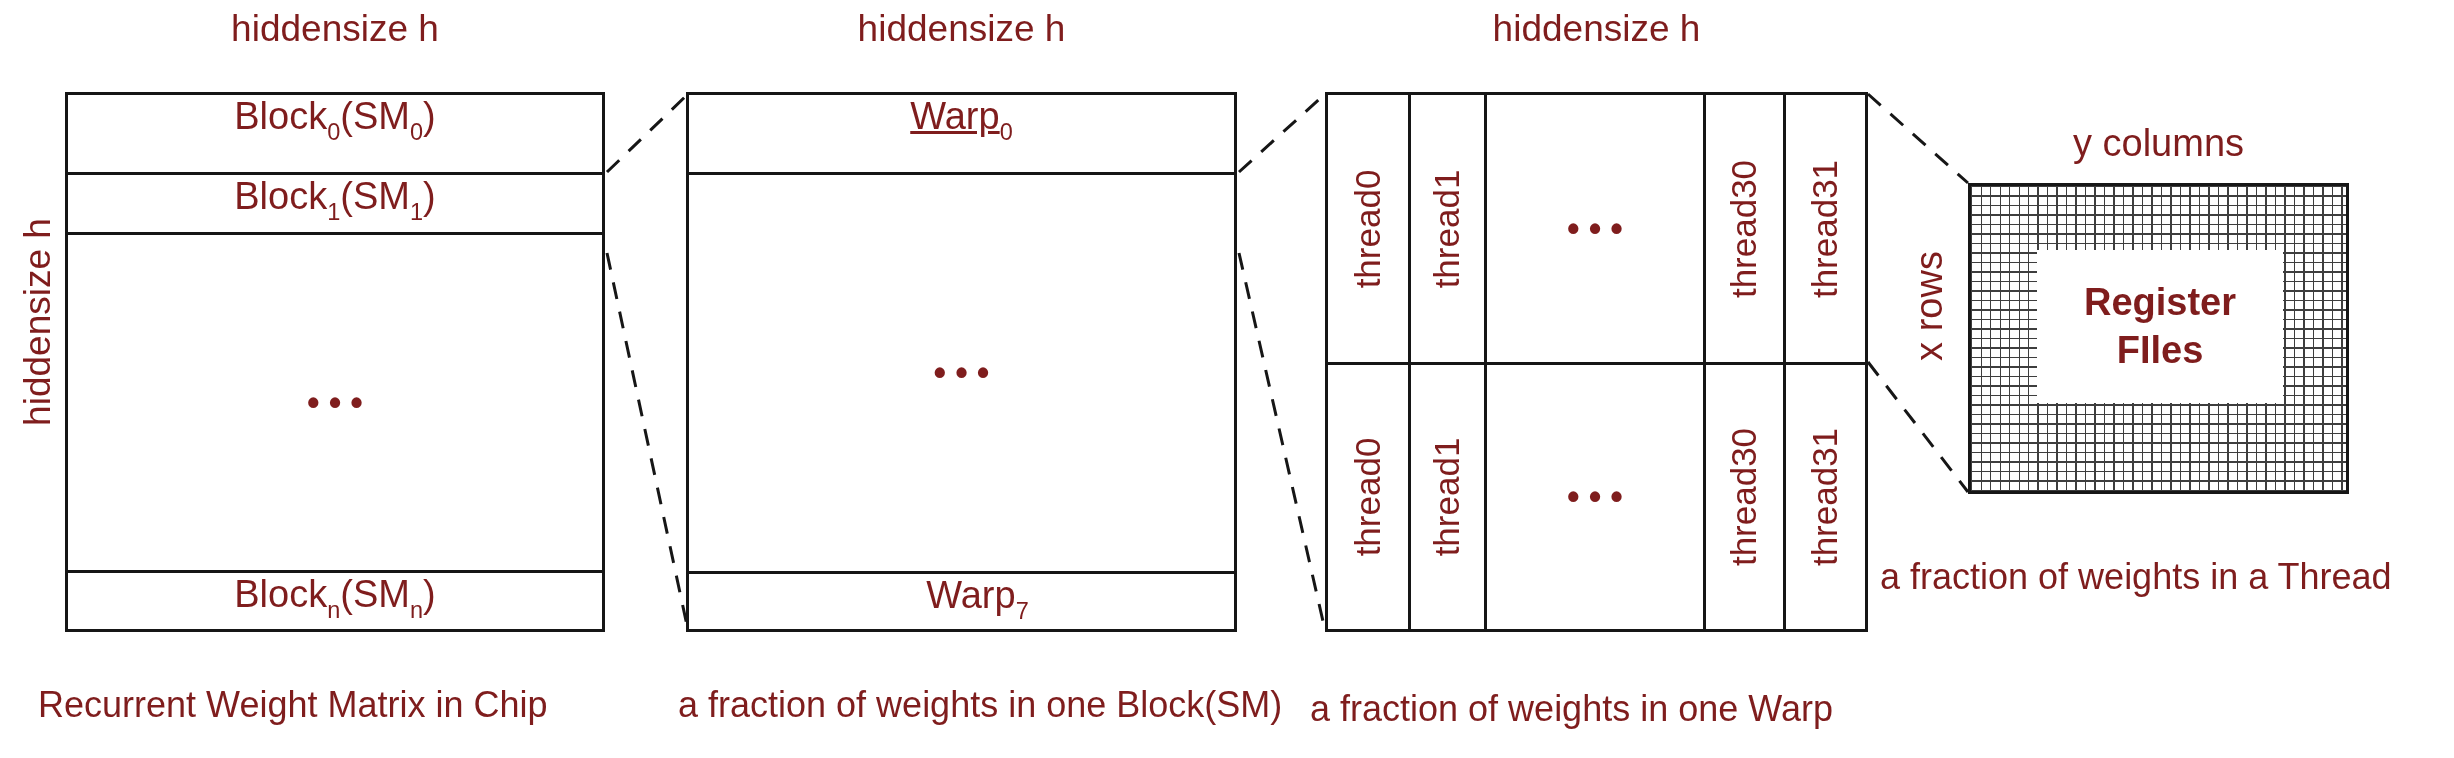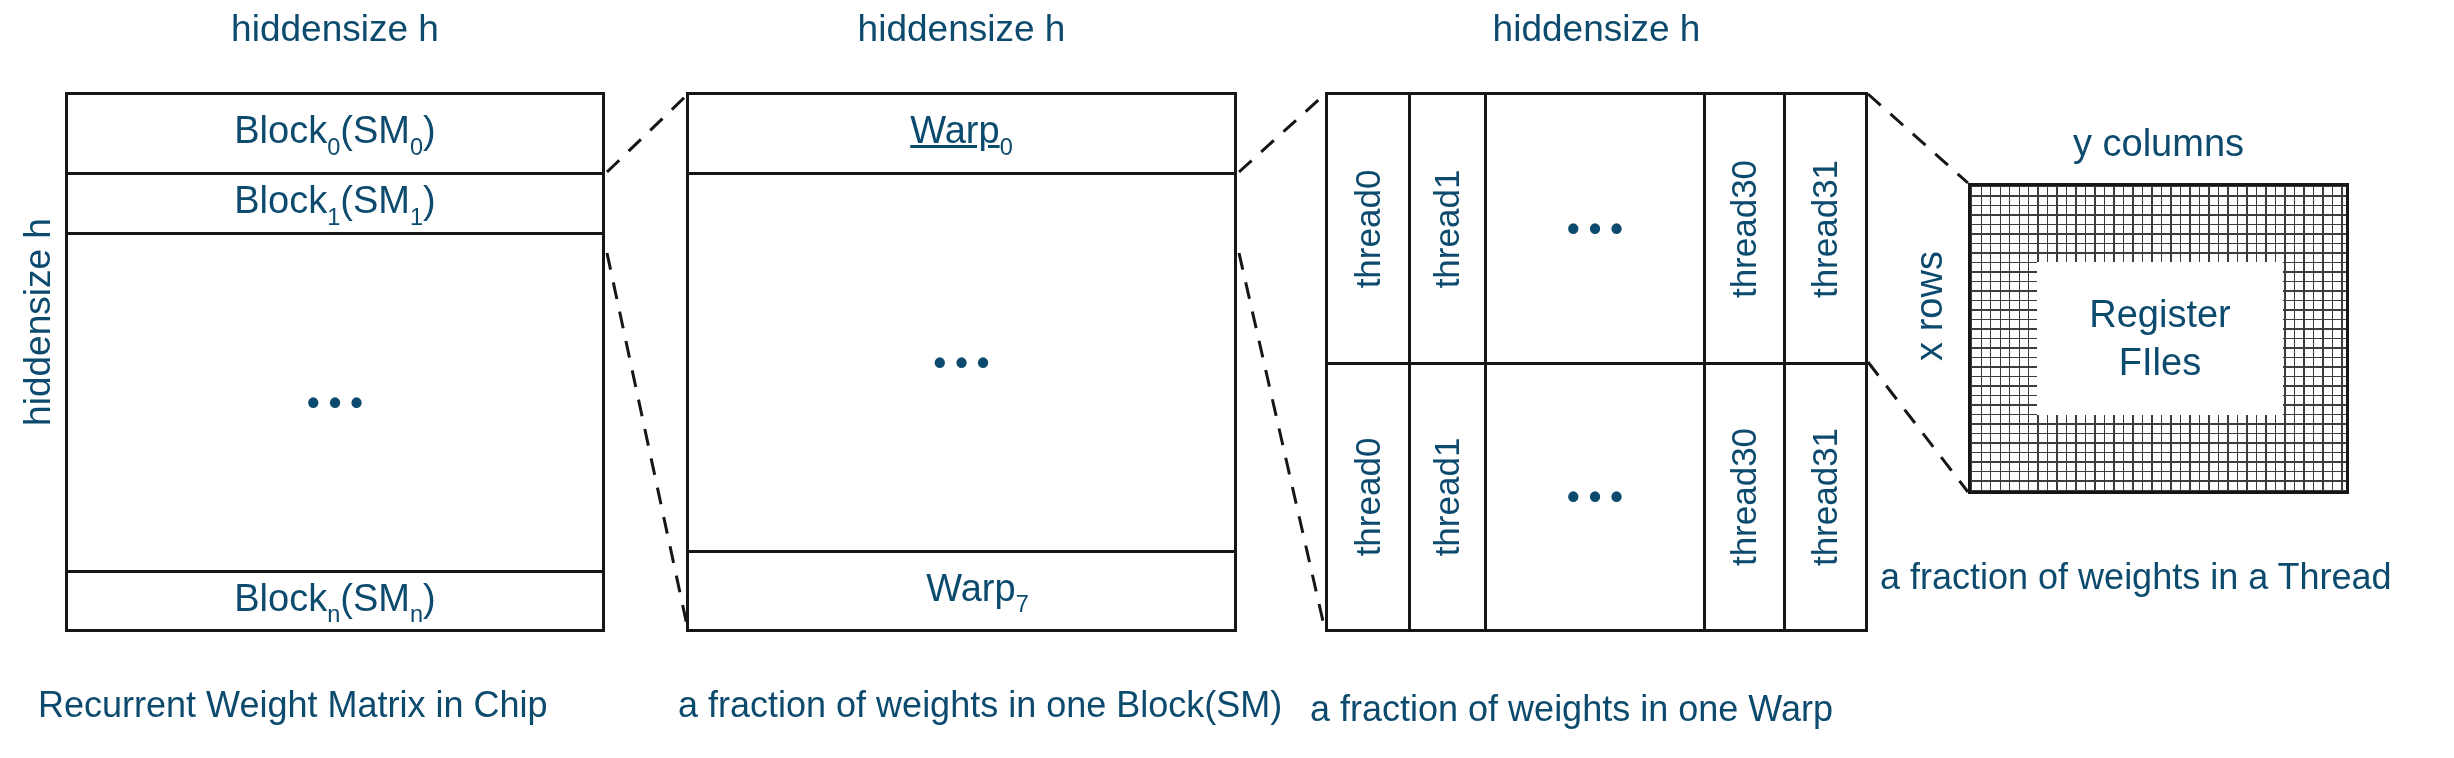--- a/index.html
+++ b/index.html
@@ -1,33 +1,33 @@
 <!DOCTYPE html>
 <html><head>
 <meta charset="utf-8">
 <style>
   html,body{margin:0;padding:0;background:#ffffff;}
   .canvas{
     position:relative;
     width:2454px;height:758px;
     background:#ffffff;
     font-family:"Liberation Sans", sans-serif;
-    color:#0c4a6e;
+    color:#7f1d1d;
     overflow:hidden;
   }
   .box{
     position:absolute;
     border:3px solid #161616;
     background:#fff;
     box-sizing:border-box;
     display:flex;flex-direction:column;
   }
   .mrow{
     box-sizing:border-box;
-    display:flex;align-items:center;justify-content:center;
+    display:flex;justify-content:center;
     font-size:38px;
   }
   .mrow.sep{border-bottom:3px solid #161616;}
   sub{font-size:0.62em;position:relative;top:0.12em;}
   .dots{
     font-weight:bold;font-size:36px;letter-spacing:9px;text-indent:9px;
     display:flex;align-items:center;justify-content:center;
   }
   .toplabel{
     position:absolute;text-align:center;font-size:37px;white-space:nowrap;
@@ -103,21 +103,21 @@
 
   <div class="toplabel" style="left:686px;top:8px;width:551px;">hiddensize h</div>
 
   <div class="box" style="left:686px;top:92px;width:551px;height:540px;">
     <div class="mrow sep" style="height:80px;text-decoration:underline;">
       <span><span>Warp</span><sub>0</sub></span>
     </div>
     <div class="mrow sep dots" style="flex:1;">
       <span>•••</span>
     </div>
-    <div class="mrow" style="height:76px;padding-left:32px;">
+    <div class="mrow" style="height:55px;padding-left:32px;">
       <span><span>Warp</span><sub>7</sub></span>
     </div>
   </div>
 
   <div class="caption" style="left:678px;top:684px;width:560px;">a fraction of weights in one Block(SM)</div>
 
   <div class="toplabel" style="left:1325px;top:8px;width:543px;">hiddensize h</div>
 
   <div class="box" style="left:1325px;top:92px;width:543px;height:540px;">
     <div class="tgrid-row sep" style="height:270px;">
@@ -156,21 +156,21 @@
     </div>
   </div>
 
   <div class="caption" style="left:1310px;top:688px;width:570px;">a fraction of weights in one Warp</div>
 
   <div class="toplabel" style="left:1968px;top:122px;width:381px;font-size:38px;">y columns</div>
 
   <div class="rot" style="left:1929px;top:306px;font-size:38px;">x rows</div>
 
   <div class="regtile" style="left:1968px;top:183px;width:381px;height:311px;">
-    <div class="reginner" style="left:66px;top:76px;width:246px;height:153px;">
+    <div class="reginner" style="left:66px;top:64px;width:246px;height:153px;font-weight:bold;">
       <span>Register</span>
       <span>FIles</span>
     </div>
   </div>
 
   <div class="caption" style="left:1880px;top:556px;width:574px;">a fraction of weights in a Thread</div>
 
 </div>
 
 </body></html>

